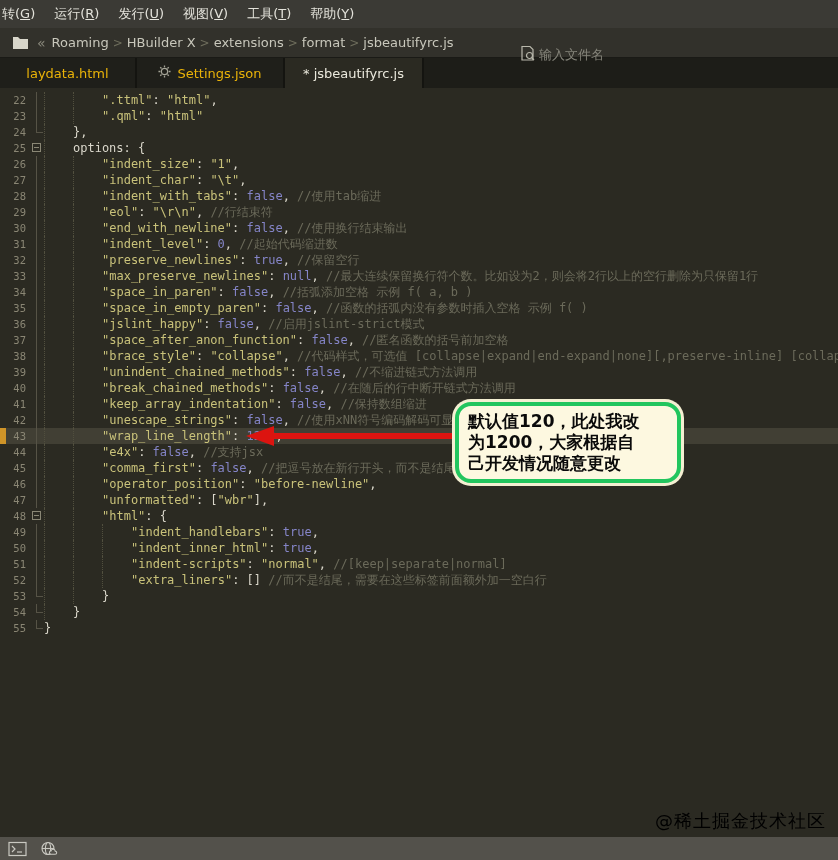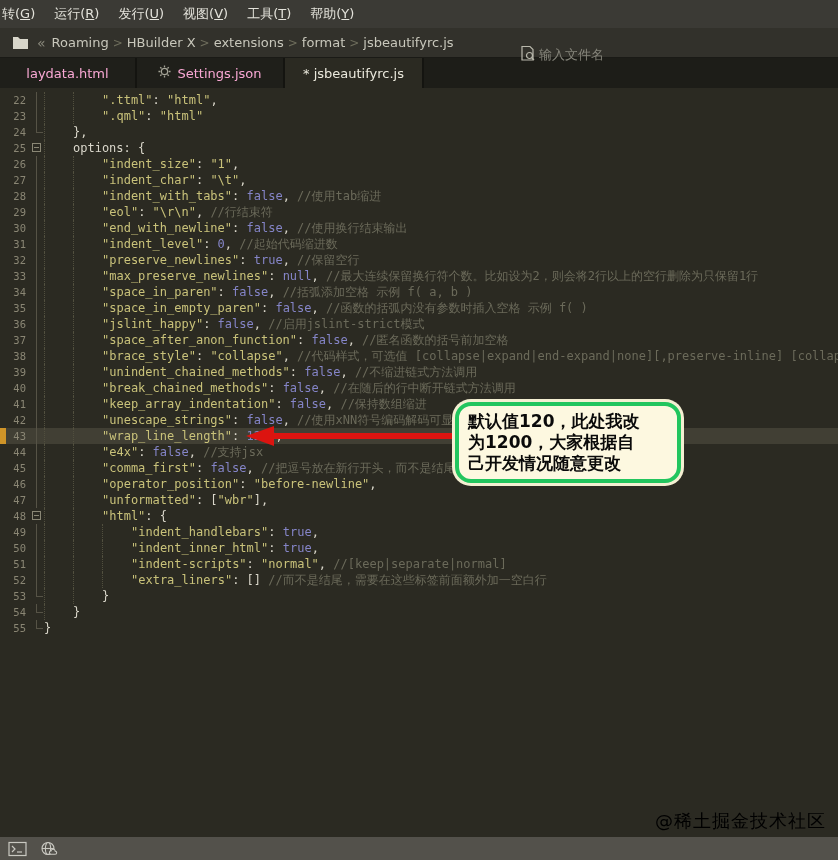--- a/index.html
+++ b/index.html
@@ -19,21 +19,21 @@
   .laquo{color:#8a897c;margin:0 6px 0 8px;font-size:14px;}
   .crumbs{display:flex;align-items:center;}
   .crumb{margin:0 0;cursor:default;}
   .crumb-sep{color:#6e6d5c;margin:0 4px;font-size:12px;}
   .search{position:absolute;left:520px;top:0;height:100%;display:flex;align-items:center;margin-top:12px;}
   .search input{background:transparent;border:none;outline:none;font-size:13px;width:130px;color:#d0cfc4;font-family:"DejaVu Sans",sans-serif;}
   .search input::placeholder{color:#85847a;}
 
   
   .tabstrip{height:30px;background:#1d1d18;display:flex;flex:0 0 auto;}
-  .tab{display:flex;align-items:center;justify-content:center;gap:6px;font-size:13px;color:#f9a8d4;border-right:2px solid #141410;background:#1f1f1a;box-sizing:border-box;cursor:default;}
+  .tab{display:flex;align-items:center;justify-content:center;gap:6px;font-size:13px;color:#eab308;border-right:2px solid #141410;background:#1f1f1a;box-sizing:border-box;cursor:default;}
   .tab.active{background:#2b2a22;color:#ebe9dd;text-align:right;}
 
   
   .editor{position:relative;flex:1 1 auto;background:#2b2a22;overflow:hidden;}
   .code{position:absolute;top:4px;left:0;right:0;}
   .code-line{display:flex;height:16px;font-family:"DejaVu Sans Mono",monospace;font-size:12px;line-height:16px;}
   .cl-marker{flex:0 0 6px;}
   .cl-num{flex:0 0 20px;text-align:right;padding-right:4px;color:#8a8674;font-size:10.5px;line-height:16px;}
   .cl-fold{flex:0 0 14px;position:relative;cursor:pointer;}
   .cl-code{white-space:pre;flex:1;overflow:hidden;}

